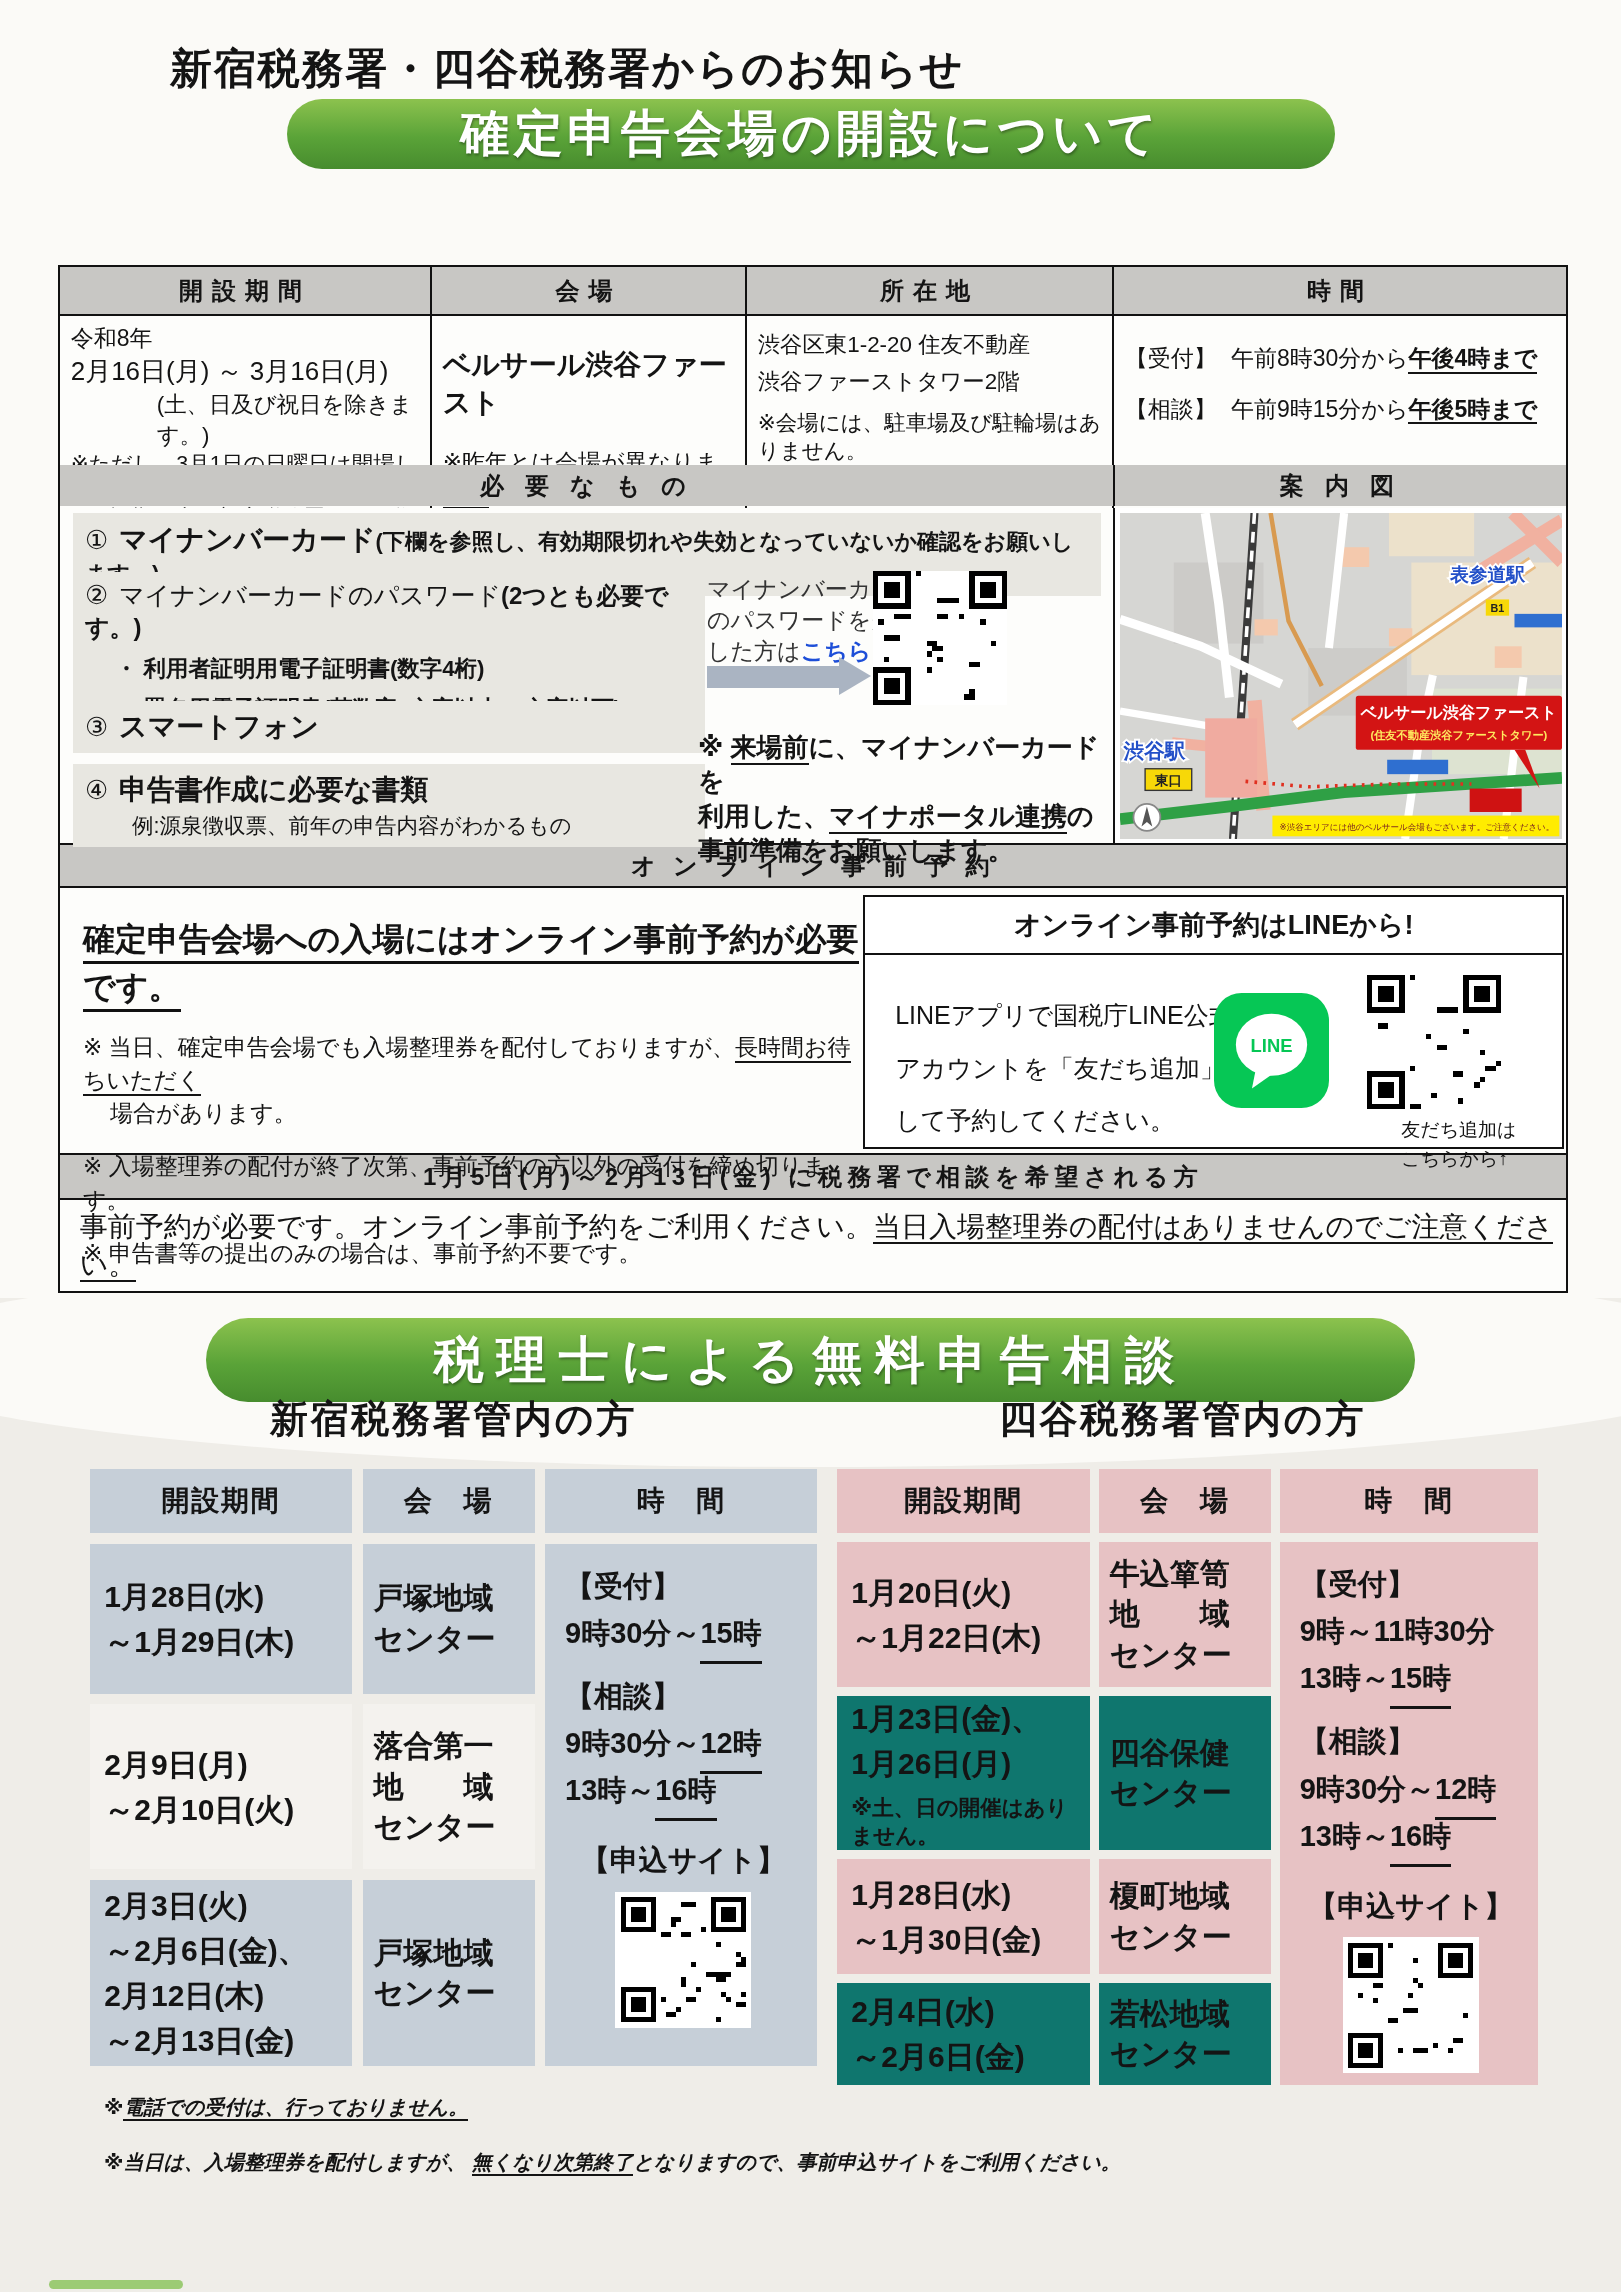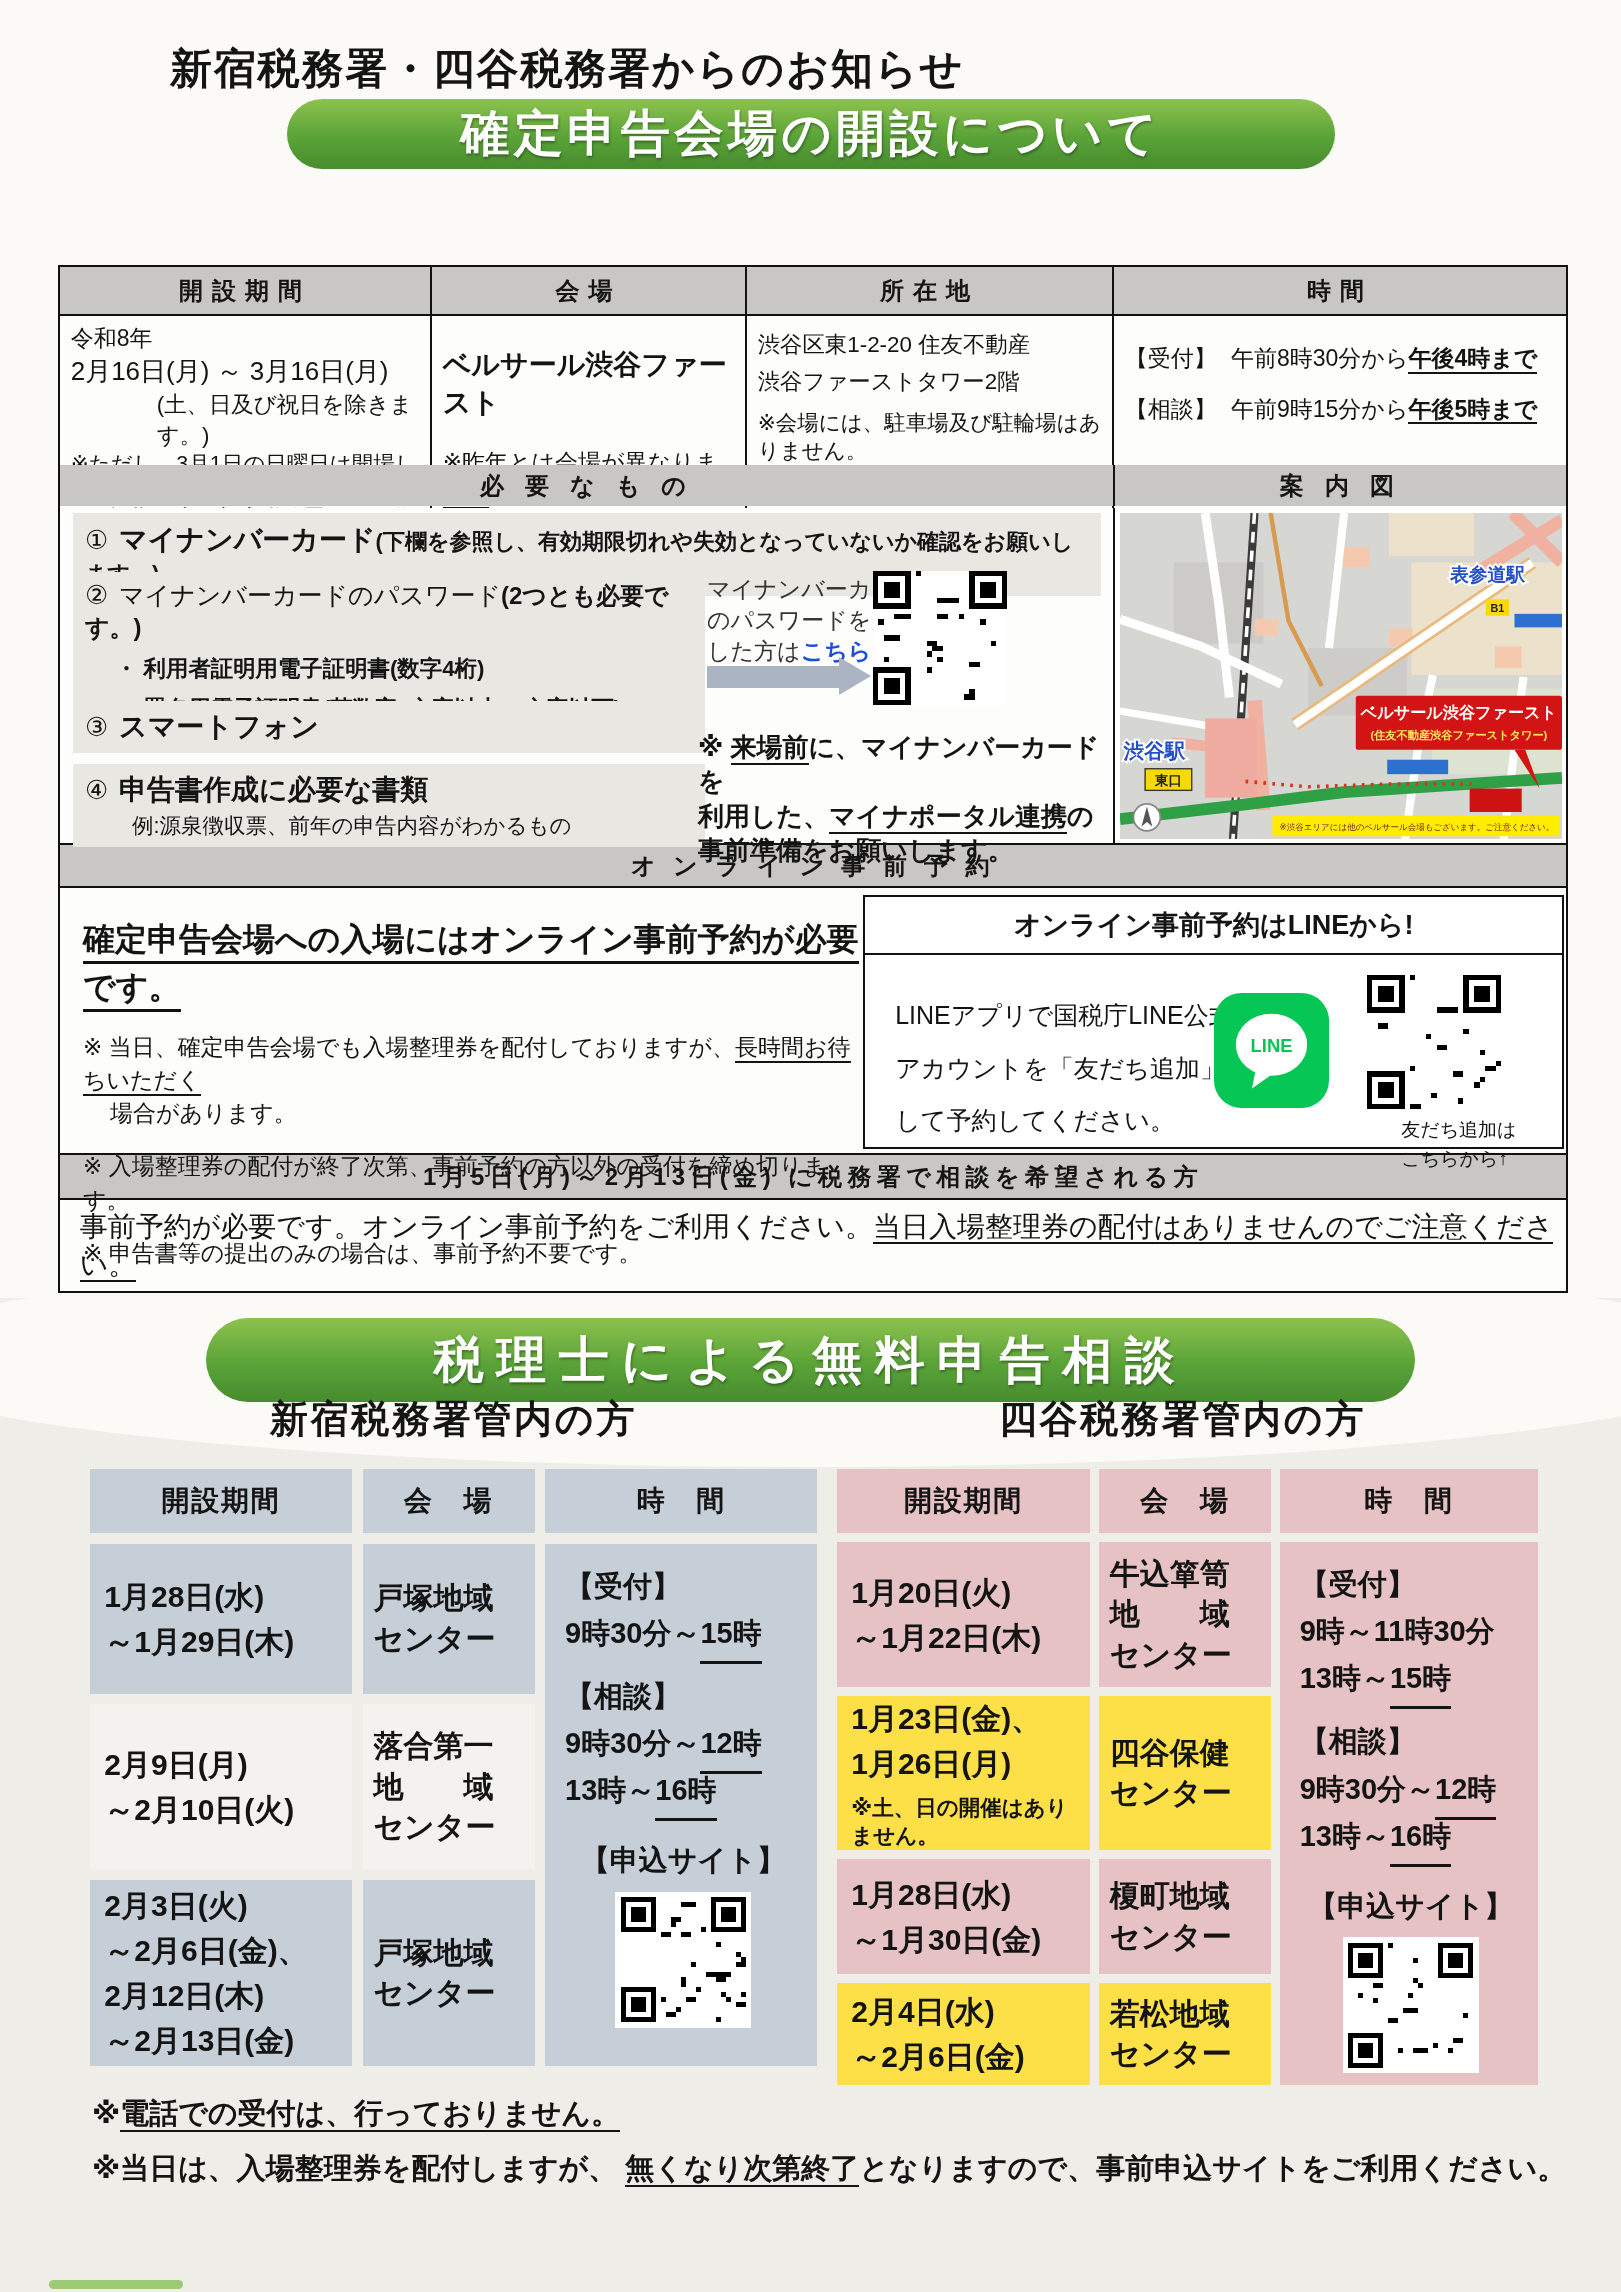--- a/index.html
+++ b/index.html
@@ -87,36 +87,36 @@
   .s-title{position:absolute;top:1394px;font-size:38px;font-weight:bold;text-align:center;letter-spacing:2.7px;}
   .t-shin{left:90px;width:727px;}
   .t-yots{left:837px;width:691px;}
   .ltable{position:absolute;top:1469px;display:grid;}
   .ltable-s{left:90px;grid-template-columns:262px 172px 272px;grid-template-rows:64px 150px 165px 186px;gap:10.7px;}
   .ltable-y{left:837px;grid-template-columns:253px 172px 258px;grid-template-rows:64px 145px 154px 115px 102px;gap:9px;}
   .lc{display:flex;flex-direction:column;justify-content:center;}
   .c-blue{background:#c6cfd8;}
   .c-light{background:#f4f2ee;}
   .c-pink{background:#e7c2c4;}
-  .c-plight{background:#fde047;}
+  .c-plight{background:#0f766e;}
   .l-head{align-items:center;font-size:28px;font-weight:bold;letter-spacing:1.8px;justify-content:center;display:flex;flex-direction:row;}
   .l-date{font-size:30px;font-weight:bold;line-height:1.5;padding-left:14.3px;white-space:pre-line;}
   .l-note{font-size:21.5px;font-weight:bold;line-height:1.3;margin-top:9px;white-space:pre-line;}
   .l-venue{font-size:30px;font-weight:bold;line-height:1.35;padding-left:10.7px;white-space:pre-line;}
   .l-time{grid-column:3;justify-content:flex-start;padding:23px 16px 10.7px 19.7px;box-sizing:border-box;}
   .l-time-s{grid-row:2/5;}
   .l-time-y{grid-row:2/6;}
   .t-label{font-size:29px;font-weight:600;}
   .t-line{font-size:29px;font-weight:600;margin-top:7.2px;}
   .t-gap{margin-top:23px;}
   .bu{font-weight:bold;border-bottom:3.6px solid #141414;padding-bottom:12px;}
   .t-apply{font-size:29px;font-weight:600;text-align:center;margin-top:30px;}
   .qr-box{width:136px;height:136px;background:#fff;margin:10.7px auto 0;padding:5.4px;box-sizing:border-box;}
 
-  .f-note{position:absolute;left:92px;font-size:29px;font-weight:bold;}
+  .f-note{position:absolute;left:104px;font-size:20px;font-weight:bold;font-style:italic;}
   .f1{top:2094px;}
   .f2{top:2149px;}
 
   svg text{font-family:"Liberation Sans","DejaVu Sans",sans-serif;}
 </style>
 </head>
 <body>
 
 <div class="page">
   <div class="lower-bg"></div>

